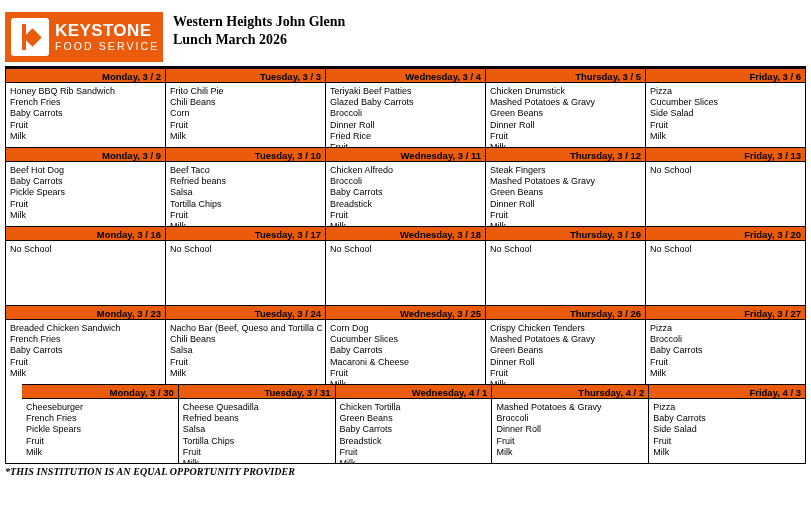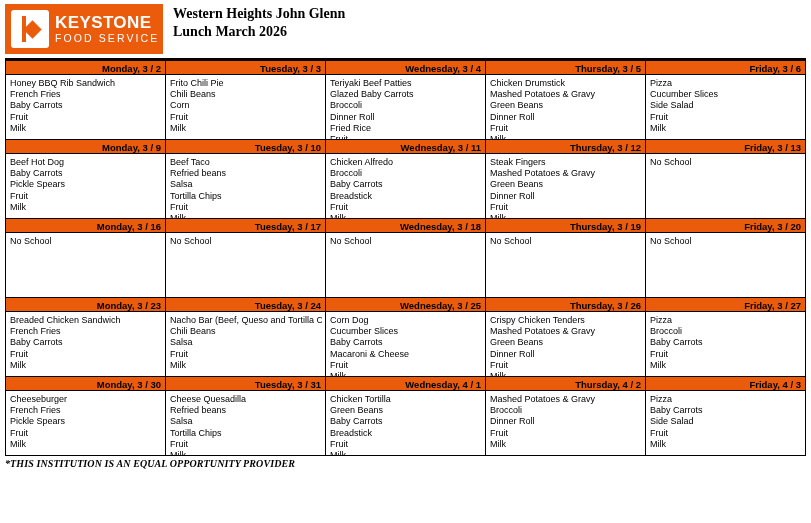--- a/index.html
+++ b/index.html
@@ -9,21 +9,21 @@
   }
   body {
     width: 811px; height: 523px;
     font-family: "Liberation Sans", sans-serif;
     color: #000;
     overflow: hidden;
   }
   #page {
     width: 811px; height: 523px;
     position: relative;
-    padding: 4px 5px 0 5px;
+    padding: 12px 5px 0 5px;
   }
 
   
   .header {
     display: flex;
     align-items: flex-start;
     height: 54px;
   }
   .logo {
     width: 158px; height: 50px;
@@ -317,21 +317,21 @@
           </div>
           <div class="daycell">
             <div class="item">Pizza</div>
             <div class="item">Broccoli</div>
             <div class="item">Baby Carrots</div>
             <div class="item">Fruit</div>
             <div class="item">Milk</div>
           </div>
         </div>
       </div>
-      <div class="week" style="display: block;">
+      <div class="week" style="display: block; margin-left: 16px;">
         <div class="dayhead-row">
           <div class="dayhead">Monday, 3 / 30</div>
           <div class="dayhead">Tuesday, 3 / 31</div>
           <div class="dayhead">Wednesday, 4 / 1</div>
           <div class="dayhead">Thursday, 4 / 2</div>
           <div class="dayhead">Friday, 4 / 3</div>
         </div>
         <div class="body-row">
           <div class="daycell">
             <div class="item">Cheeseburger</div>

